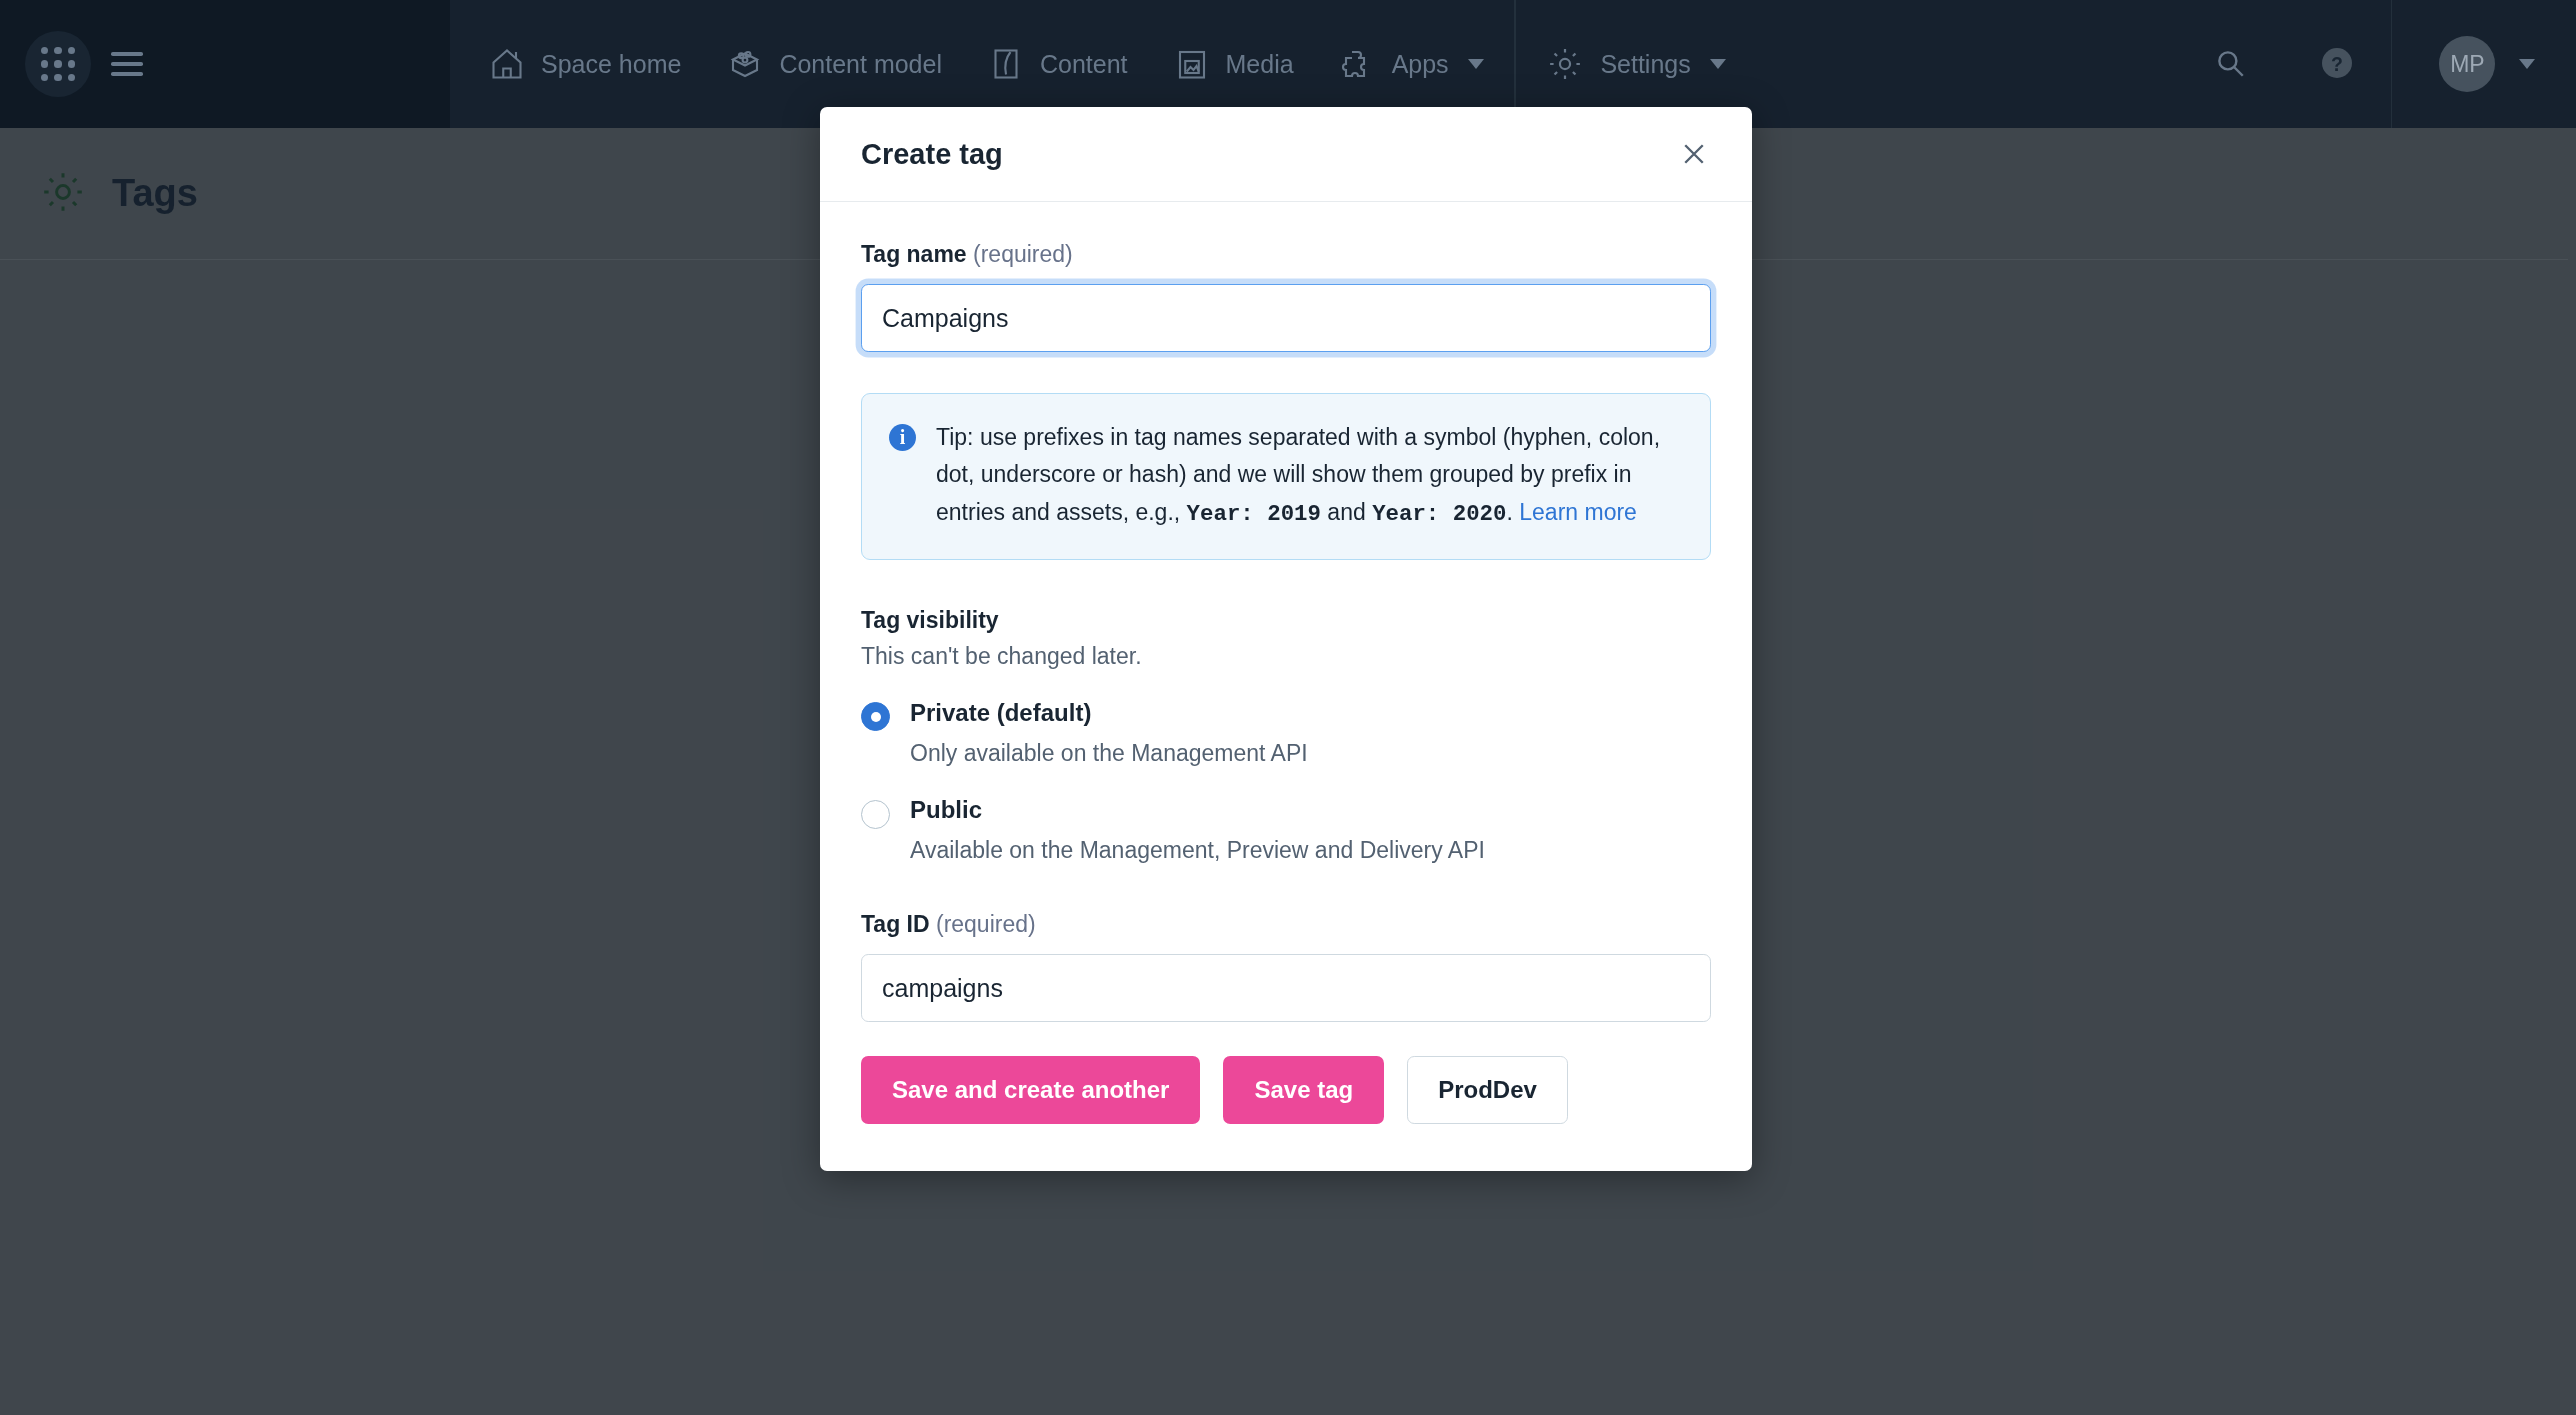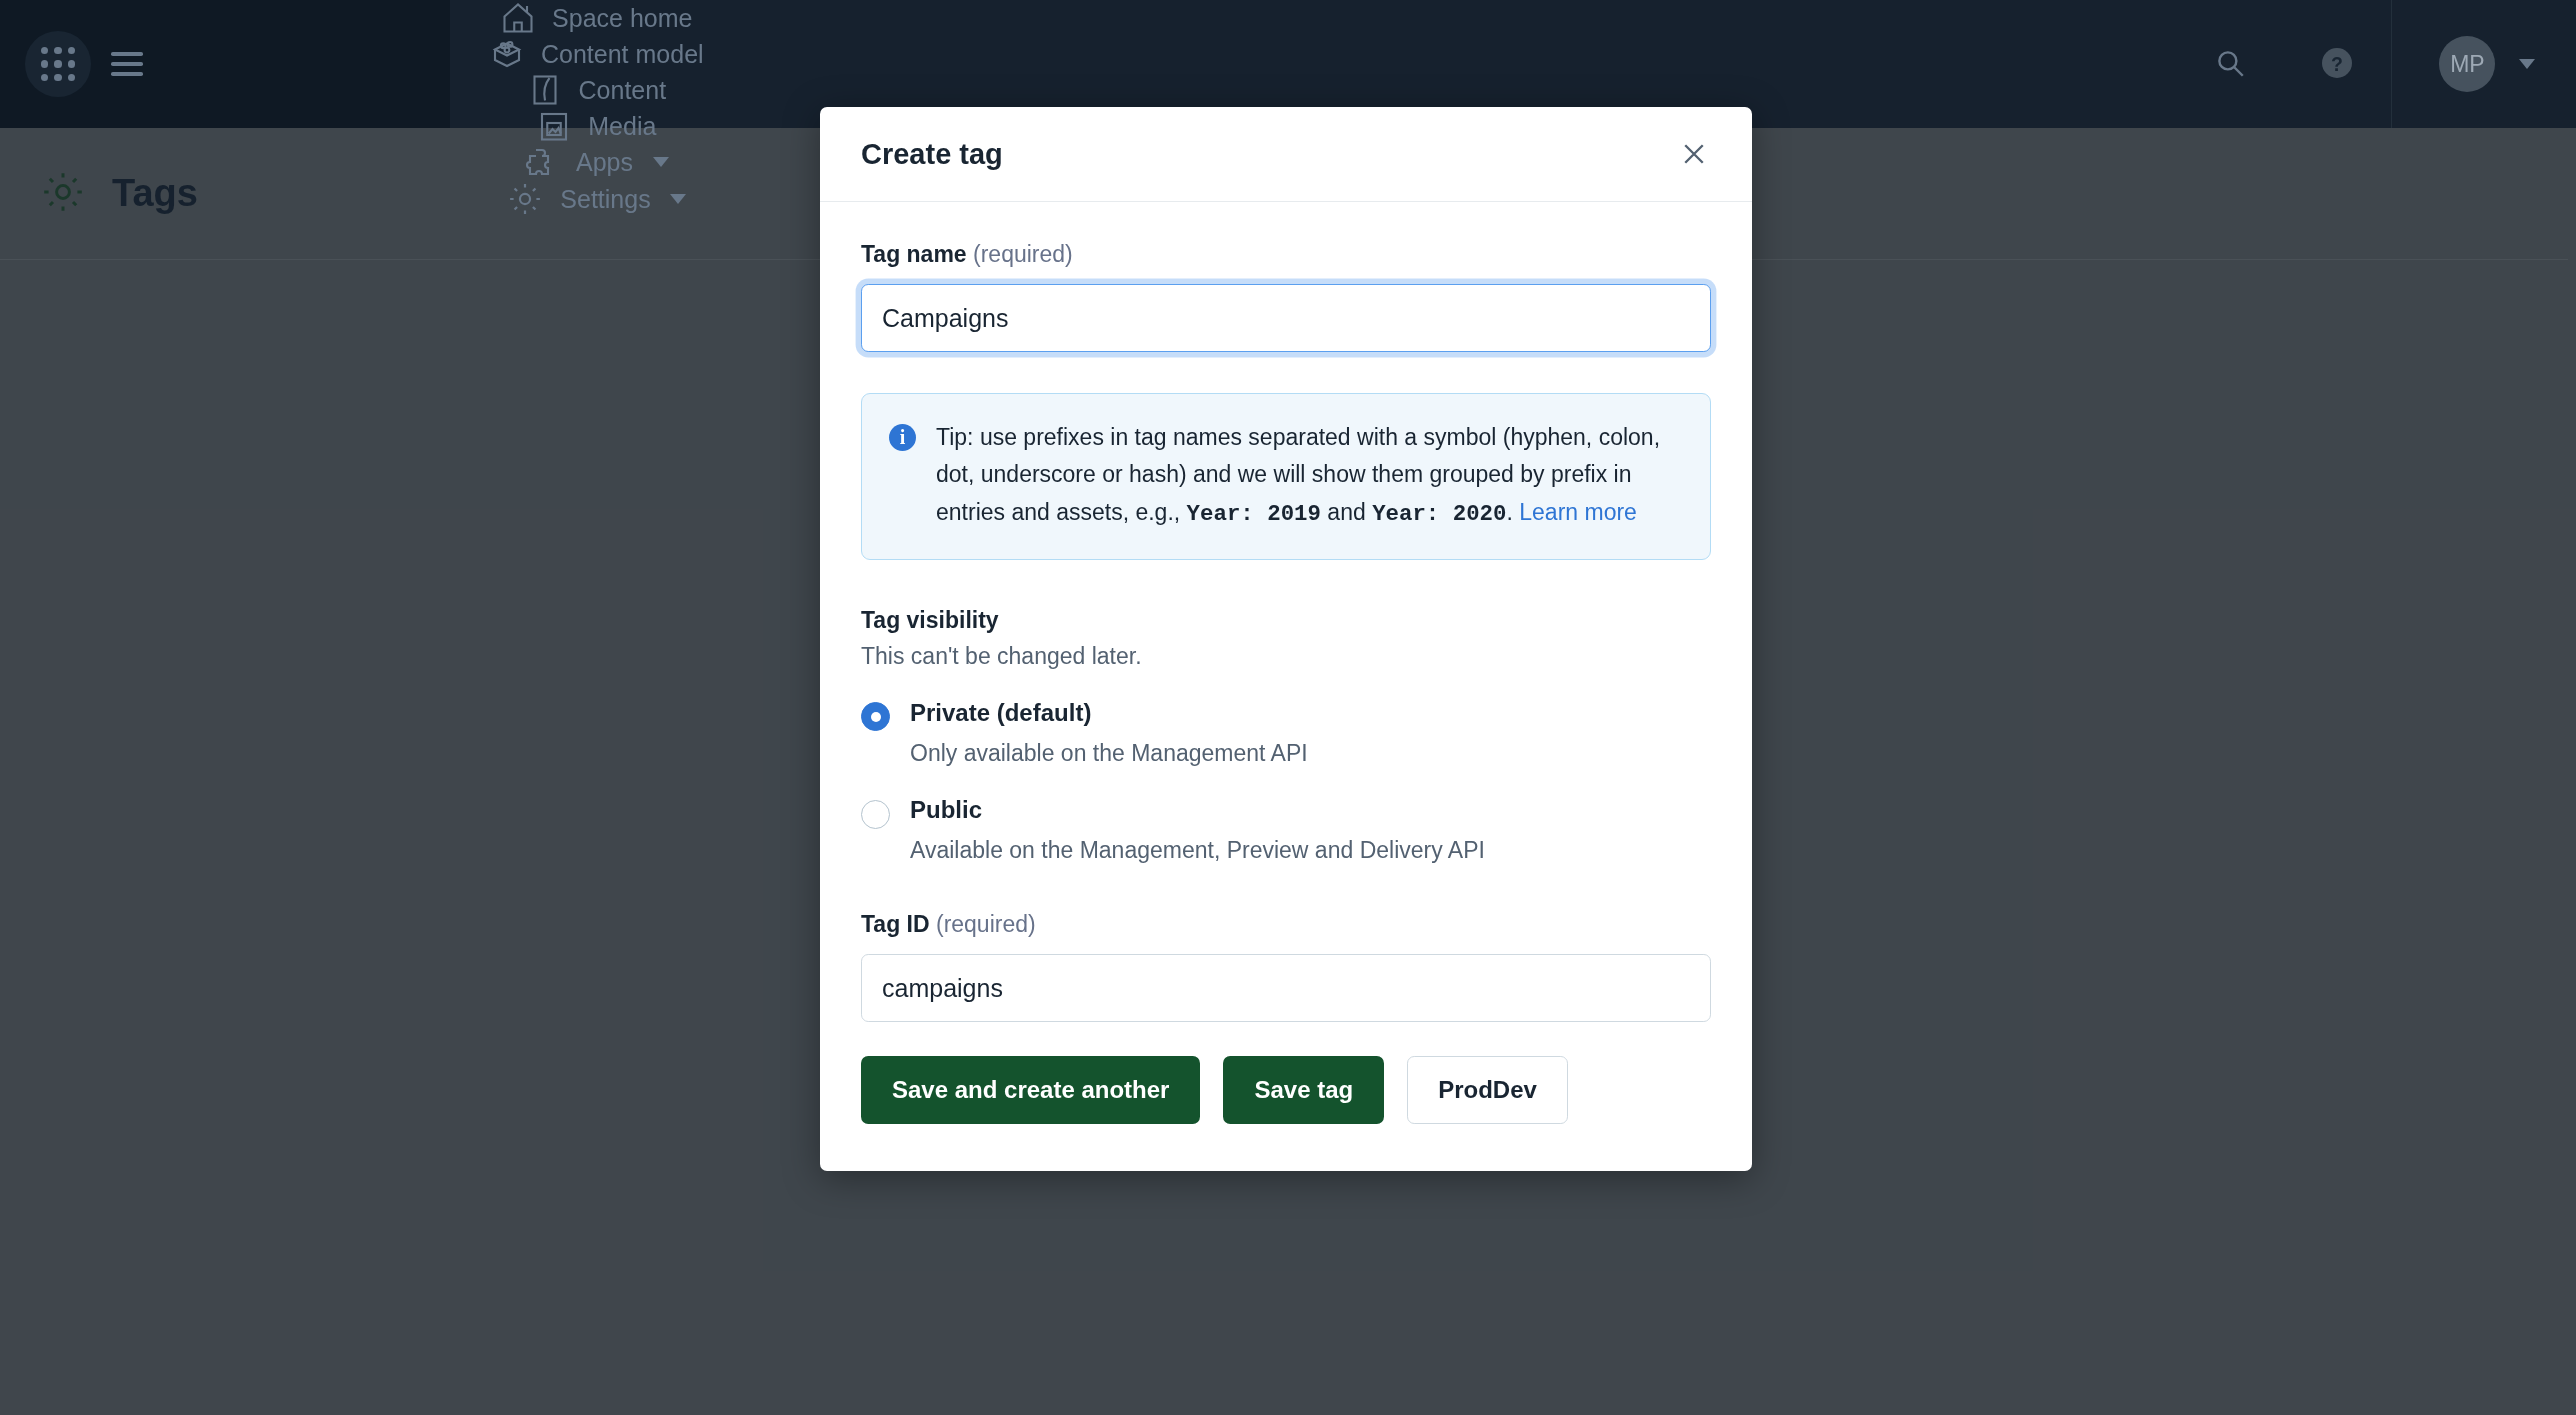--- a/index.html
+++ b/index.html
@@ -36,21 +36,21 @@
     font-size: 27px; color: #c3cfdb; line-height: 1.3; white-space: nowrap;
   }
   .space-env { display: flex; align-items: center; gap: 11.6px; margin-top: 1.8px; }
   .space-env-label {
     font-family: "Liberation Mono", monospace;
     font-size: 20px; color: #a3682a; letter-spacing: 0.4px; white-space: nowrap;
   }
   .burger { display: flex; flex-direction: column; gap: 6.3px; flex: none; padding-right: 7.2px; }
   .burger i { display: block; width: 32px; height: 3.6px; background: #8091a5; border-radius: 1.8px; }
 
-  .nav-items { display: flex; align-items: center; gap: 0; padding-left: 16px; flex-direction: column; }
+  .nav-items { display: flex; align-items: center; gap: 0; padding-left: 16px; }
   .nav-item {
     display: flex; align-items: center; gap: 16px;
     padding: 0 23px; height: 128px; color: #8091a5; font-size: 25px;
     white-space: nowrap;
   }
   .nav-item svg { display: block; }
   .caret {
     width: 0; height: 0; border-left: 8px solid transparent; border-right: 8px solid transparent;
     border-top: 10px solid #8091a5; margin-left: 3.6px;
   }
@@ -155,21 +155,21 @@
 
   .taglabel-id { margin-top: 47px; }
 
   .actions { display: flex; gap: 23px; margin-top: 34px; padding-bottom: 47px; }
   .btn {
     height: 68px; border-radius: 7.2px; font-size: 24px; font-weight: bold;
     display: flex; align-items: center; justify-content: center;
     padding: 0 30px; border: 1.8px solid transparent; cursor: pointer;
     font-family: "Liberation Sans", sans-serif;
   }
-  .btn-primary { background: #14532d; color: #fff; }
+  .btn-primary { background: #ec4899; color: #fff; }
   .btn-secondary { background: #fff; color: #192532; border-color: #cfd9e0; }
 </style>
 </head>
 <body>
 
 <div class="app">
 
   <div class="topnav">
 
     <div class="nav-space-block">

